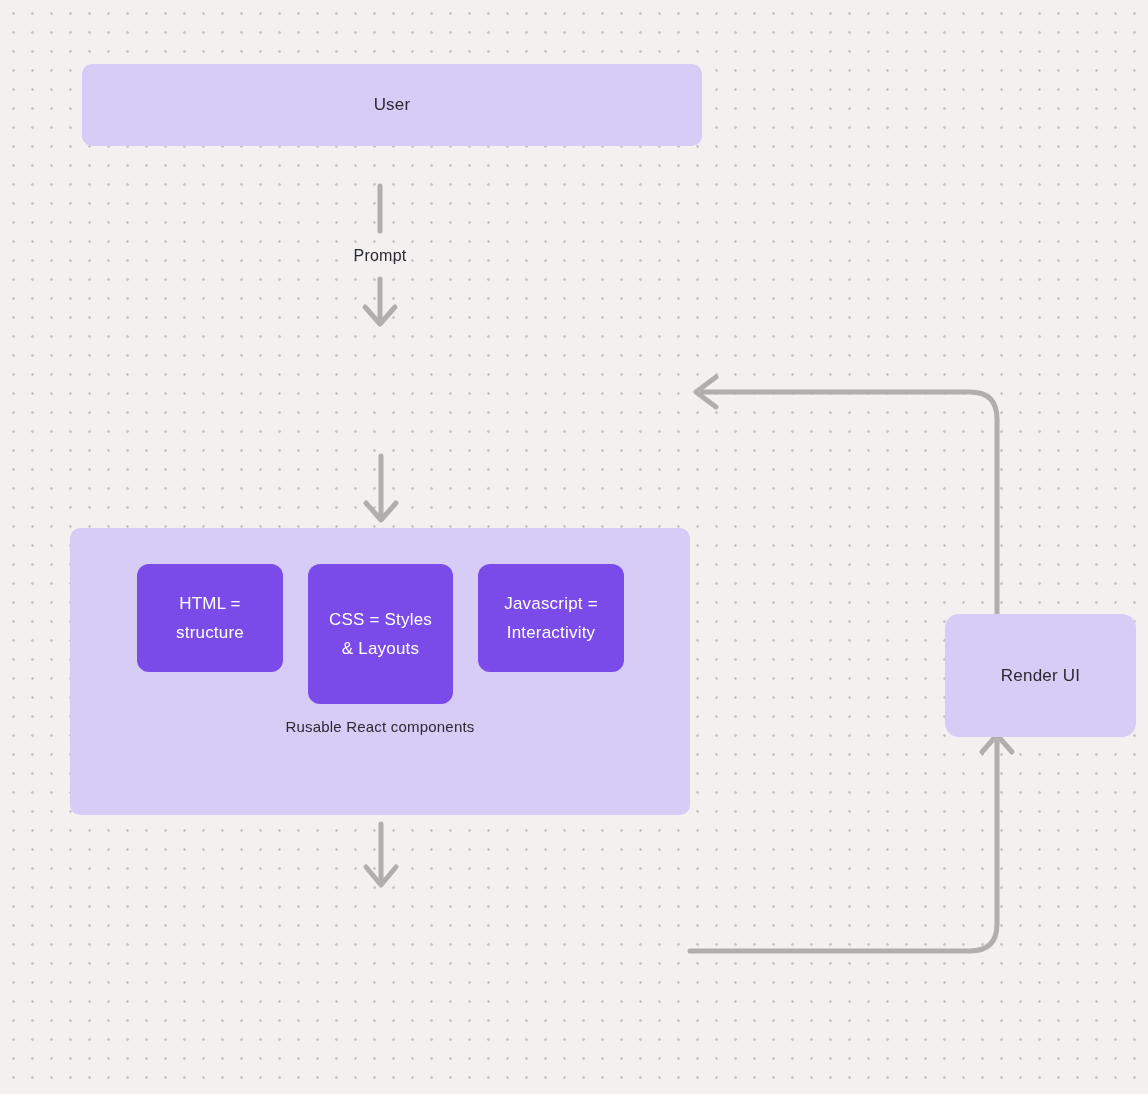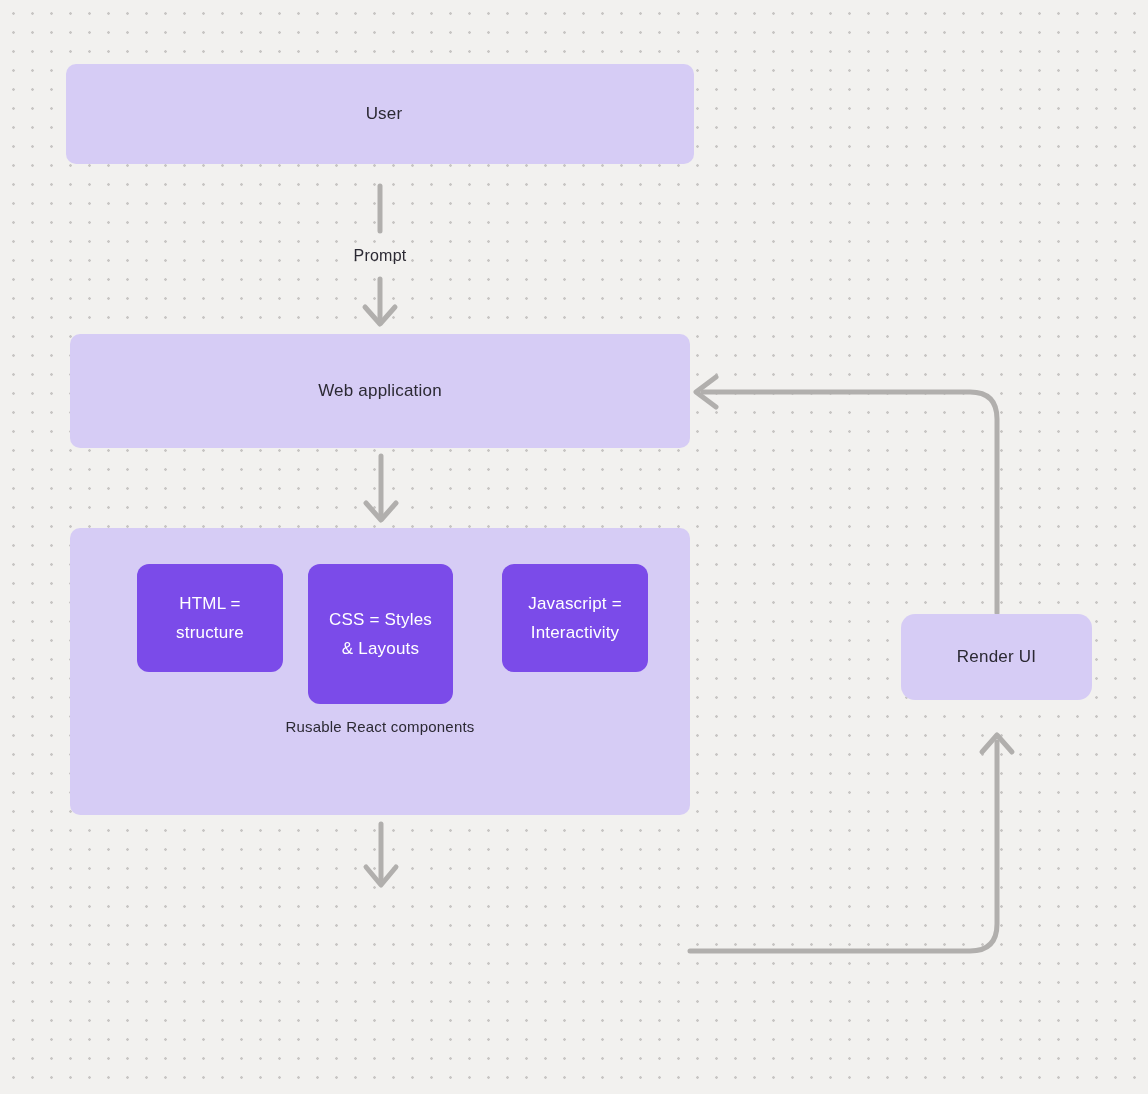--- a/index.html
+++ b/index.html
@@ -102,41 +102,38 @@
     <path d="M 381 824 V 881"></path>
     <path d="M 366 867 L 381 885 L 396 867"></path>
 
     <path d="M 690 951 H 970 Q 997 951 997 924 V 742"></path>
     <path d="M 982 752 L 997 735 L 1012 752"></path>
 
     <path d="M 997 613 V 419 Q 997 392 970 392 H 703"></path>
     <path d="M 716 377 L 696 392 L 716 407"></path>
   </svg>
 
-  <div class="node" style="left:66px;top:64px;width:620px;height:100px;padding-left:8px;">
+  <div class="node" style="left:82px;top:64px;width:620px;height:82px;">
     <span>User</span>
   </div>
 
   <div class="edge-label" style="left:380px;top:256px;">Prompt</div>
 
-  <div class="node" style="left:70px;top:334px;width:620px;height:114px;">
-    <span>Web application</span>
-  </div>
 
   <div class="node" style="left:70px;top:528px;width:620px;height:287px;">
     <div class="chip" style="left:67px;top:36px;width:146px;height:108px;justify-content:center;">
       <span>HTML = structure</span>
     </div>
     <div class="chip" style="left:238px;top:36px;width:145px;height:140px;">
       <span>CSS = Styles &amp; Layouts</span>
     </div>
-    <div class="chip" style="left:408px;top:36px;width:146px;height:108px;margin-left:24px;">
+    <div class="chip" style="left:408px;top:36px;width:146px;height:108px;">
       <span>Javascript = Interactivity</span>
     </div>
     <div class="group-label" style="top:190px;">Rusable React components</div>
   </div>
 
 
-  <div class="node" style="left:901px;top:614px;width:191px;height:86px;border-radius:14px;">
+  <div class="node" style="left:945px;top:614px;width:191px;height:123px;border-radius:14px;">
     <span>Render UI</span>
   </div>
 
 </div>
 
 </body></html>

